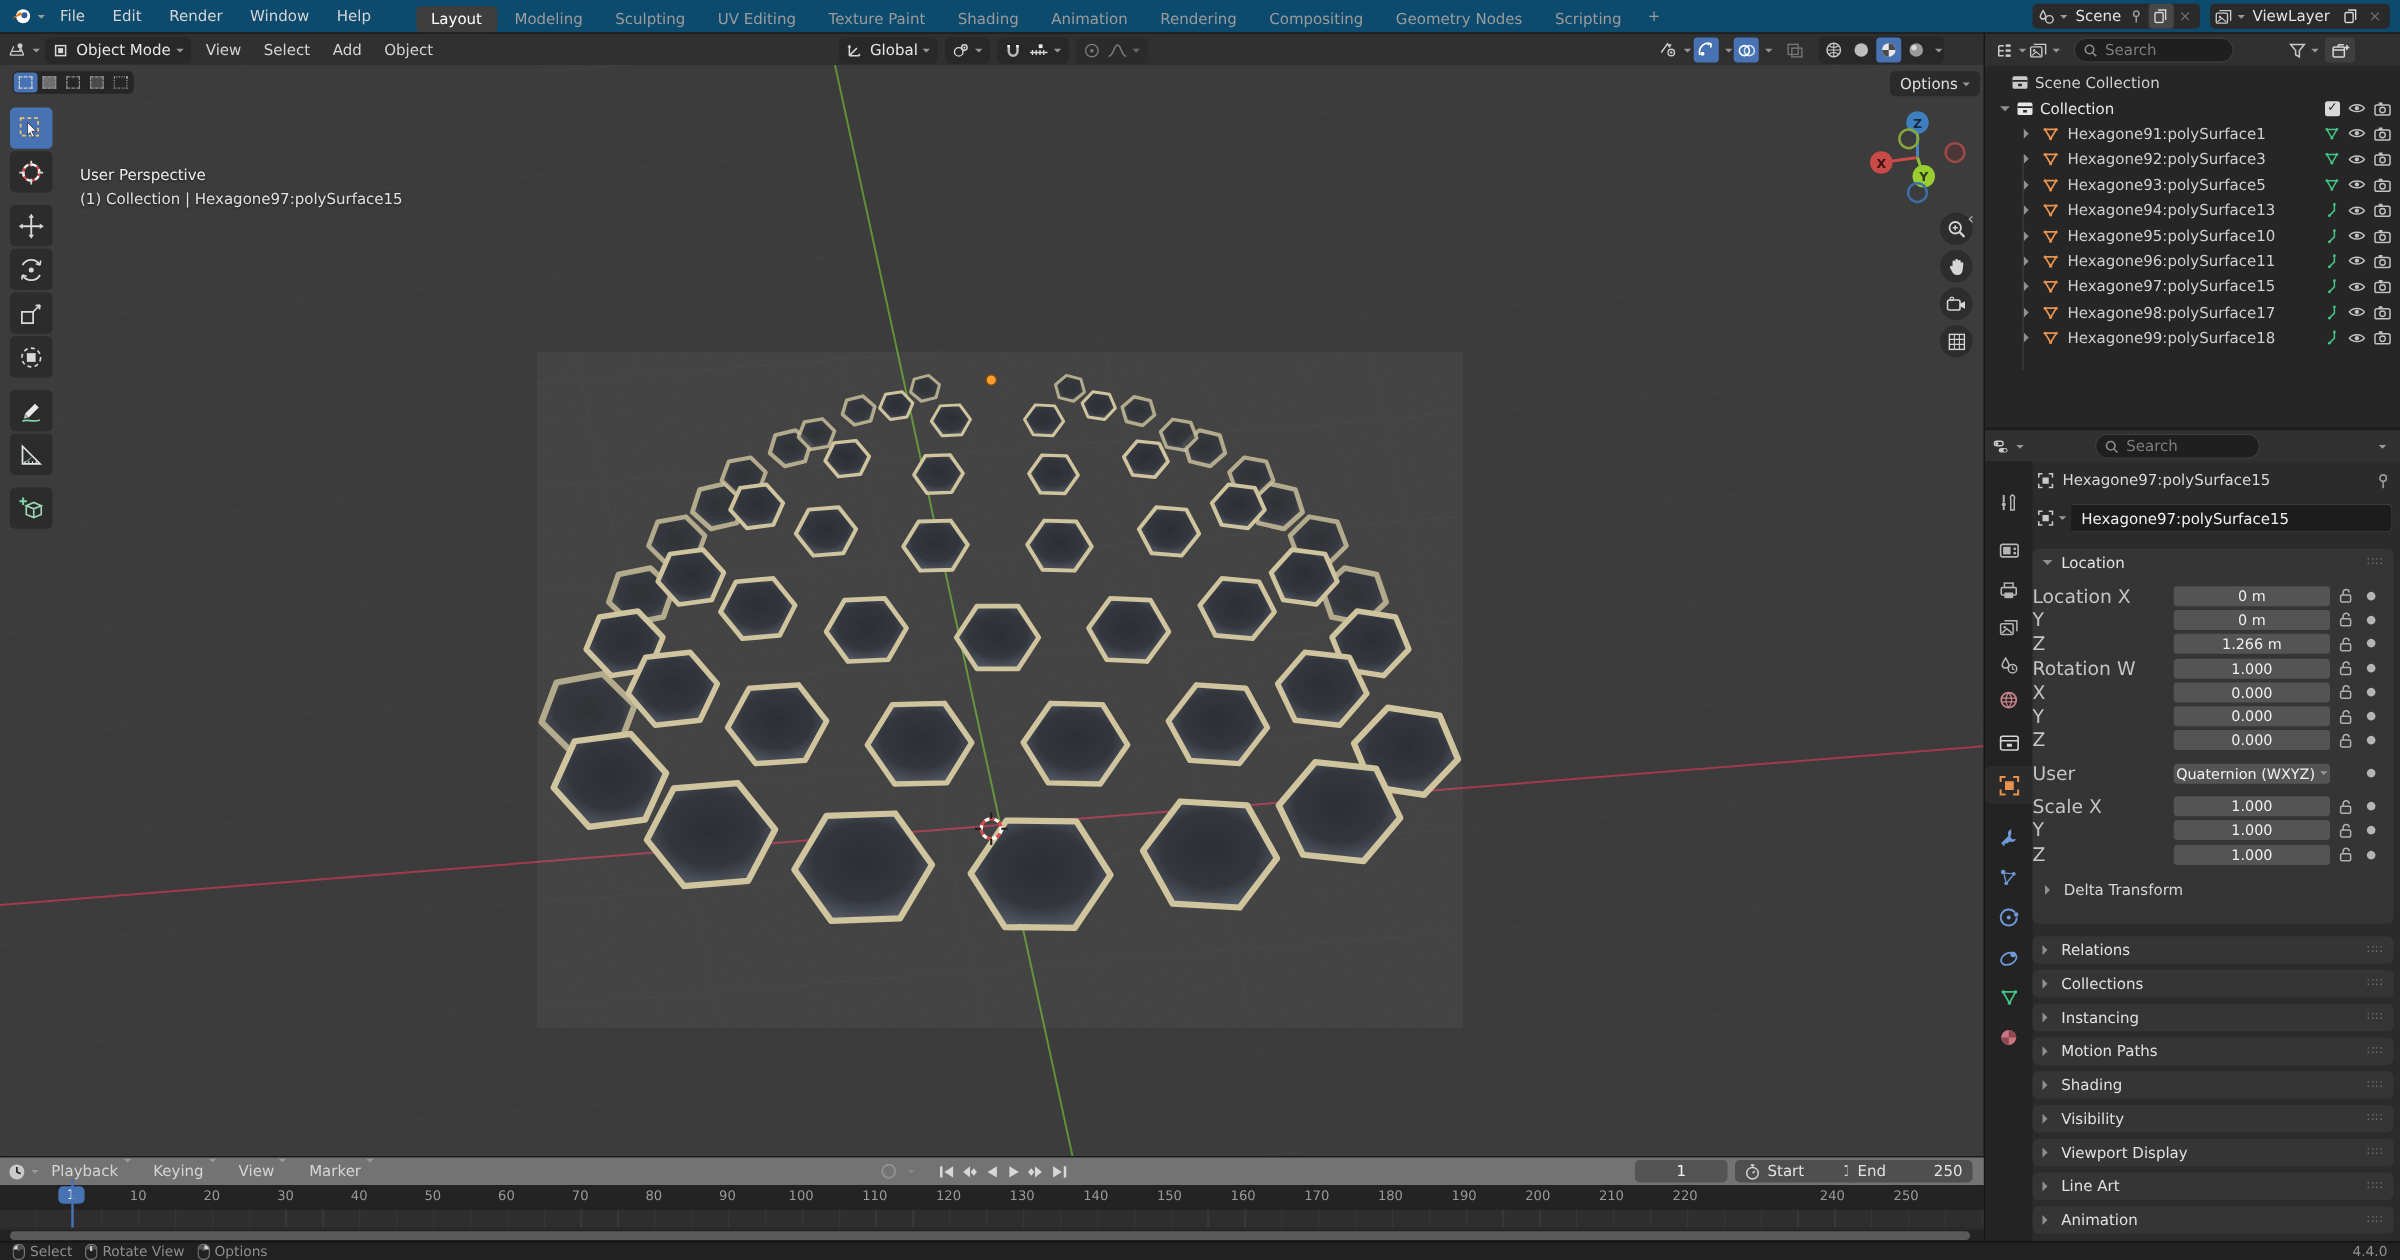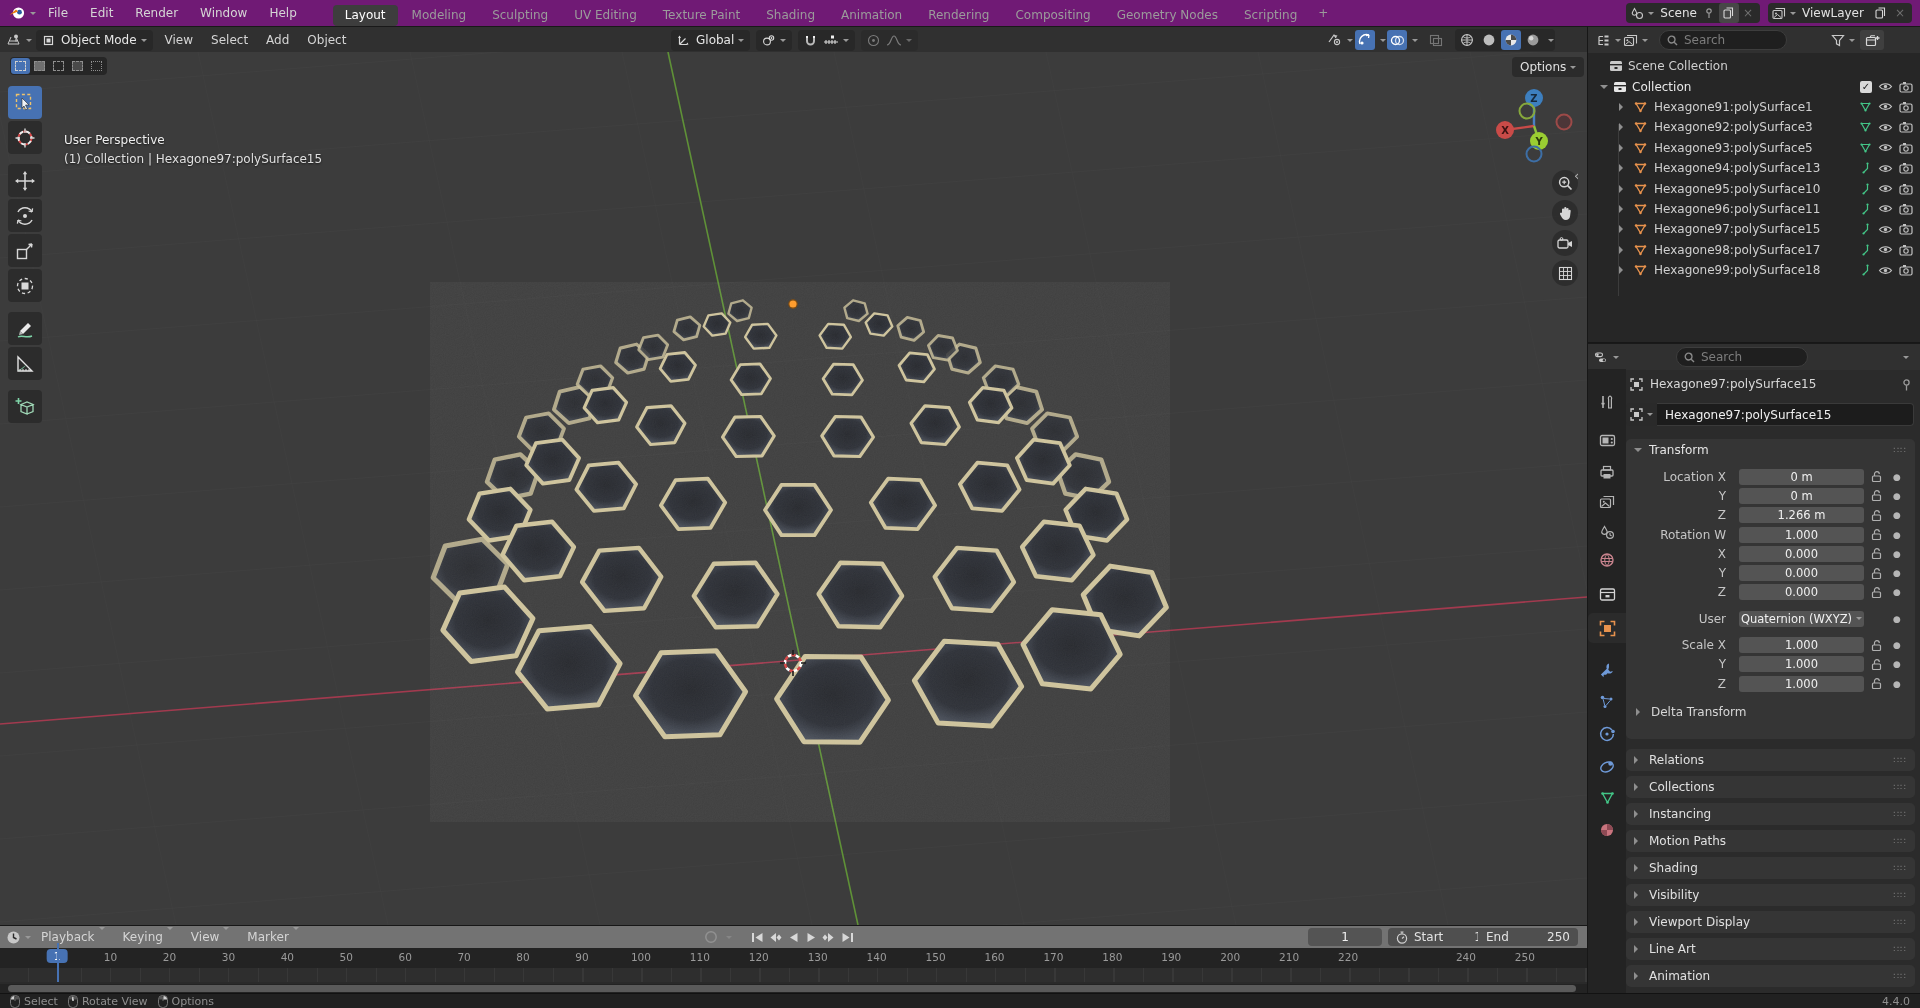--- a/index.html
+++ b/index.html
@@ -6,21 +6,21 @@
   #app{position:relative;width:1920px;height:1008px;background:#1d1d1d;
        font-family:"DejaVu Sans","Liberation Sans",sans-serif;font-size:12px;color:#d0d0d0;
        overflow:hidden;-webkit-font-smoothing:antialiased;}
   .abs{position:absolute;}
   .row{display:flex;align-items:center;}
   .cvd{width:0;height:0;border:3px solid transparent;border-top-color:#999;margin-left:4px;margin-top:3px;flex:0 0 auto;}
   .cvr{width:0;height:0;border:4px solid transparent;border-left-color:#8f8f8f;flex:0 0 auto;}
   .cvdn{width:0;height:0;border:4px solid transparent;border-top-color:#8f8f8f;margin-top:4px;flex:0 0 auto;}
   svg{display:block;}
   
-  #topbar{left:0;top:0;width:1920px;height:26px;background:#701a75;display:flex;align-items:center;}
+  #topbar{left:0;top:0;width:1920px;height:26px;background:#0c4a6e;display:flex;align-items:center;}
   .menu-item{padding:0 11px;height:26px;display:flex;align-items:center;color:#d5d5d5;}
   #tabs{display:flex;align-items:flex-end;height:26px;margin-left:24px;}
   .wtab{padding:3px 12px 4px;margin:2px 1px 0;border-radius:4px 4px 0 0;color:#9b9b9b;}
   .wtab[data-active="true"]{background:#3d3d3d;color:#ffffff;border-radius:4px;}
   .addtab{color:#9b9b9b;padding:0 8px;}
   .dblock{display:flex;align-items:center;background:#2a2a2a;border-radius:4px;height:20px;margin-left:8px;padding:0 4px;}
   .dblock .txt{color:#e2e2e2;padding:0 6px;}
   .dimx{color:#6f6f6f;padding:0 3px;}
   .miniico{flex:0 0 auto;}
   
@@ -66,21 +66,21 @@
   .ptab.on{background:#2b2b2b;border-radius:5px 0 0 5px;}
   #pr-content{left:38px;top:26px;width:295px;height:625px;}
   #breadcrumb{left:4px;top:8px;display:flex;align-items:center;color:#d8d8d8;}
   #namefield{left:0px;top:34px;width:288px;height:23px;display:flex;}
   #namefield .seg{background:#2a2a2a;border-radius:4px 0 0 4px;display:flex;align-items:center;padding:0 4px;}
   #namefield .fld{background:#1c1c1c;border-radius:0 4px 4px 0;flex:1;display:flex;align-items:center;padding:0 8px;color:#efefef;border:1px solid #3a3a3a;border-left:none;}
   .panel{position:absolute;left:0;width:289px;background:#353535;border-radius:5px;}
   .phead{display:flex;align-items:center;height:22px;padding:0 8px;color:#e4e4e4;}
   .grip{margin-left:auto;color:#7c7c7c;font-size:9px;letter-spacing:1px;}
   .prow{display:flex;align-items:center;height:19.3px;position:relative;}
-  .prow .plabel{width:100px;text-align:right;color:#c5c5c5;flex:0 0 auto;font-size:12px;}
+  .prow .plabel{width:100px;color:#c5c5c5;flex:0 0 auto;font-size:15px;}
   .pfield{position:absolute;left:113px;width:125px;height:16px;background:#545454;border-radius:3px;display:flex;align-items:center;justify-content:center;color:#f0f0f0;font-size:11.5px;}
   .lockw{position:absolute;left:245px;}
   .adot{position:absolute;left:267px;color:#b5b5b5;font-size:9px;}
   .cpanel{height:22px;display:flex;align-items:center;padding:0 8px;background:#353535;border-radius:5px;margin-bottom:5px;color:#e0e0e0;}
   .cpanel .cvr{margin-right:7px;}
   .sub{display:flex;align-items:center;color:#d6d6d6;height:22px;padding-left:10px;}
   
   #timeline{left:0;top:925px;width:1587px;height:68px;background:#2a2a2a;border-top:1px solid #171717;}
   #tl-hdr{left:0;top:0;width:1587px;height:22px;background:#737373;display:flex;align-items:center;}
   #ruler{left:0;top:22px;width:1587px;height:20px;background:#232323;}
@@ -1047,21 +1047,21 @@
             <rect x="4" y="4" width="5" height="5" fill="#c9c9c9"></rect>
           </svg>
             <span class="cvd"></span>
         </div>
         <div class="fld">Hexagone97:polySurface15</div>
       </div>
 
       <div class="panel" style="top:70px;height:300px">
         <div class="phead">
           <span class="cvdn" style="margin-right:7px"></span>
-          <span>Transform</span>
+          <span>Location</span>
           <span class="grip">∷∷</span>
         </div>
         <div style="padding-top:6px">
 
             <div class="prow">
               <span class="plabel">Location X</span>
               <span class="pfield">
                 <span>0 m</span>
               </span>
               <svg class="lockw" width="11" height="13" viewBox="0 0 11 13">

